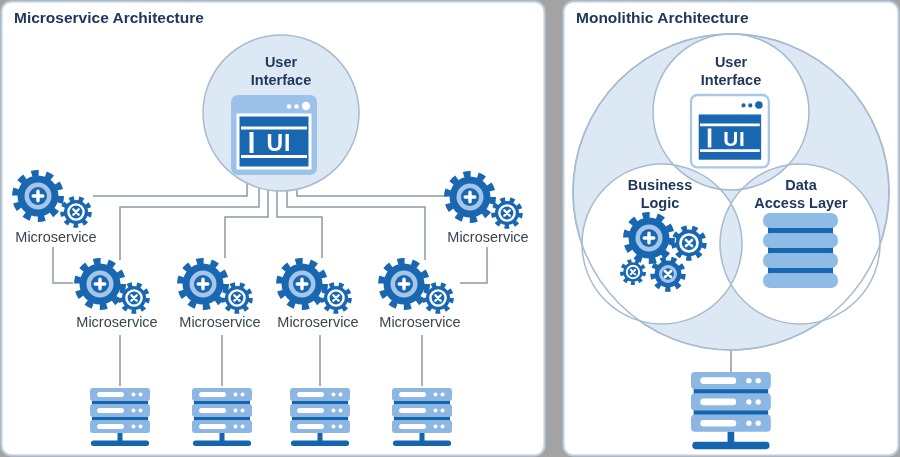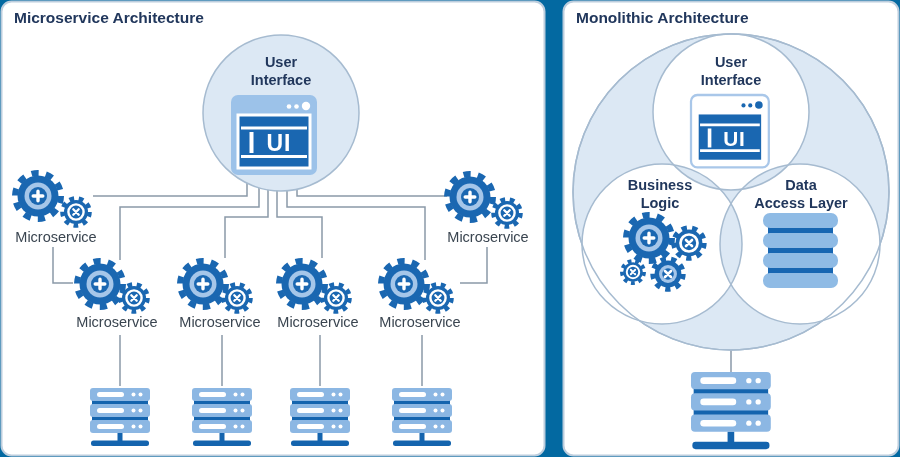--- a/index.html
+++ b/index.html
@@ -1,16 +1,16 @@
 <!DOCTYPE html>
 <html><head>
 <meta charset="utf-8">
 <style>
   html,body{margin:0;padding:0;background:#ffffff;}
-  .canvas{position:relative;width:900px;height:457px;background:#0369a1;
+  .canvas{position:relative;width:900px;height:457px;background:#a3a3a3;
           font-family:"Liberation Sans", sans-serif;}
   svg{display:block;}
   .panel{fill:#ffffff;stroke:#bccddd;stroke-width:2;}
   .title{font-size:15.5px;font-weight:bold;fill:#21375c;}
   .clabel{font-size:14.5px;font-weight:bold;fill:#21375c;text-anchor:middle;}
   .mlabel{font-size:14.5px;fill:#3a4550;text-anchor:middle;}
   .conn{fill:none;stroke:#8a99a8;stroke-width:1.5;}
   .vcircle{fill:#dce8f4;stroke:#a6bbd0;stroke-width:1.5;}
   .vwhite{fill:#ffffff;}
   .vstroke{fill:none;stroke:#a6bbd0;stroke-width:1.5;}

